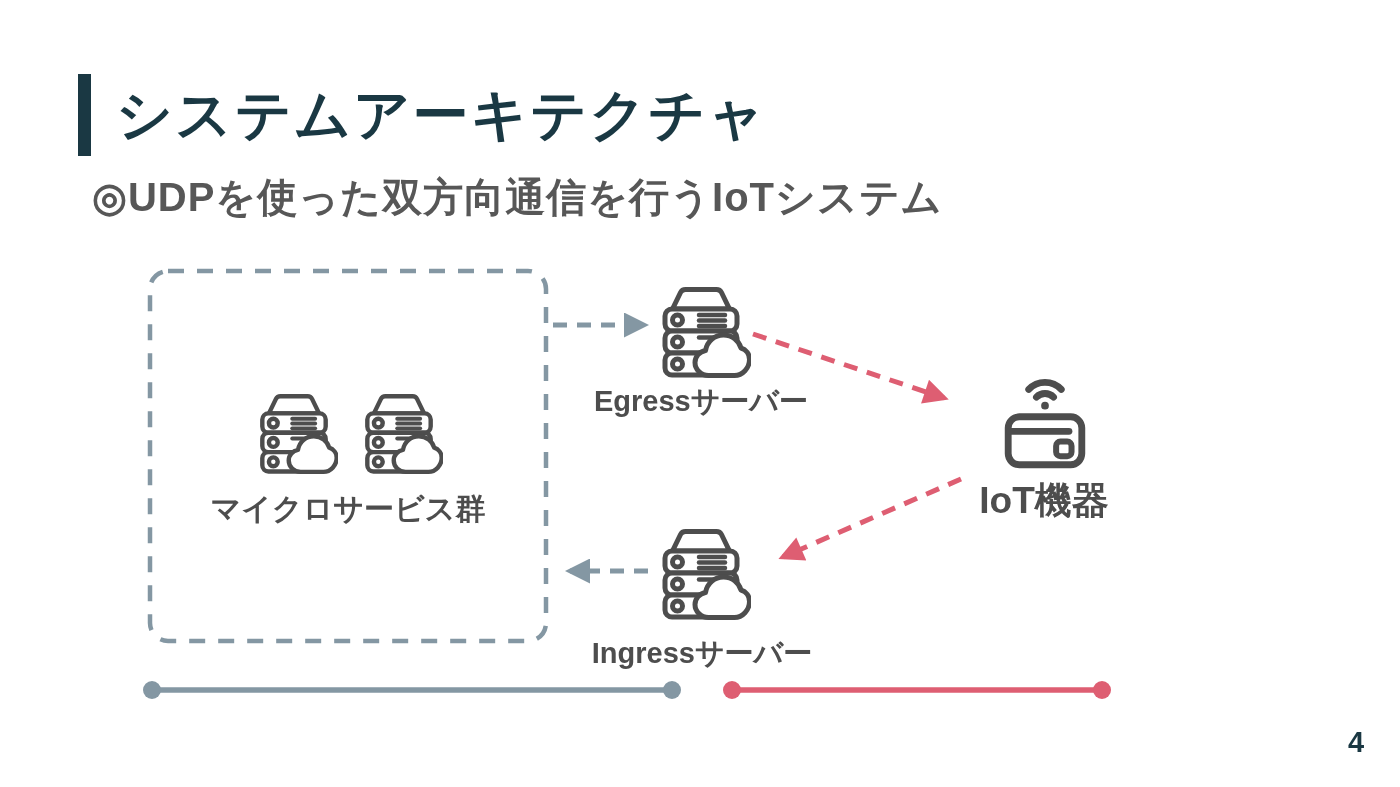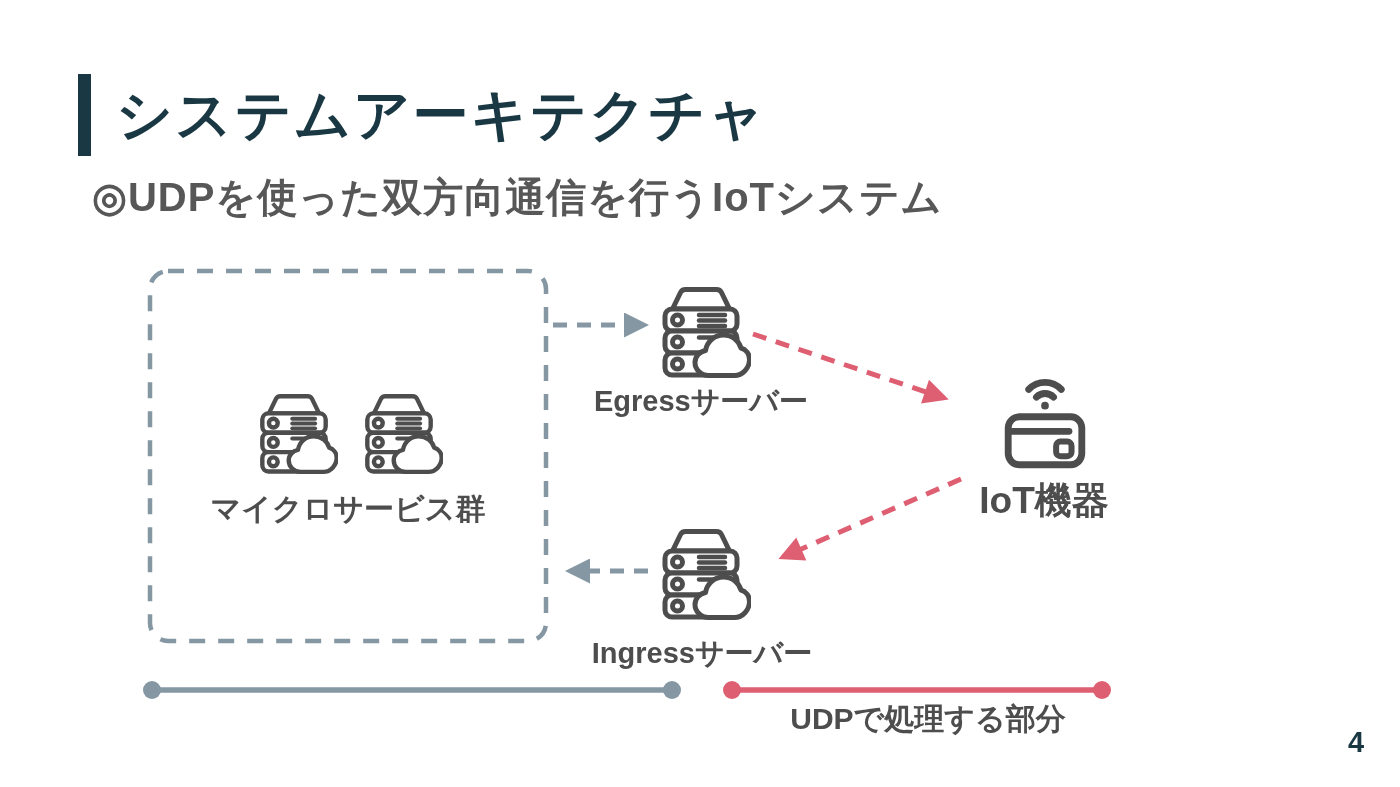--- a/index.html
+++ b/index.html
@@ -157,17 +157,16 @@
   </div>
   <div class="node-label label-ingress">Ingressサーバー</div>
 
   <div class="node" style="left:1002px;top:368px;">
     <svg class="icon-svg" width="86" height="101">
         <use href="#sym-iot"></use>
       </svg>
   </div>
   <div class="node-label label-iot">IoT機器</div>
 
-  <div class="node-label label-udp">UDPで処理する部分</div>
 
   <div class="page-number">4</div>
 
 </div>
 
 </body></html>

